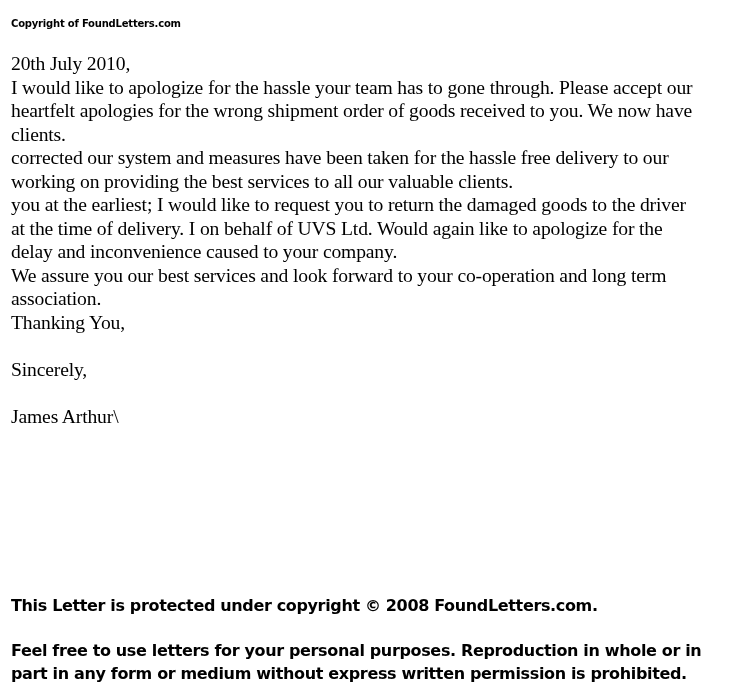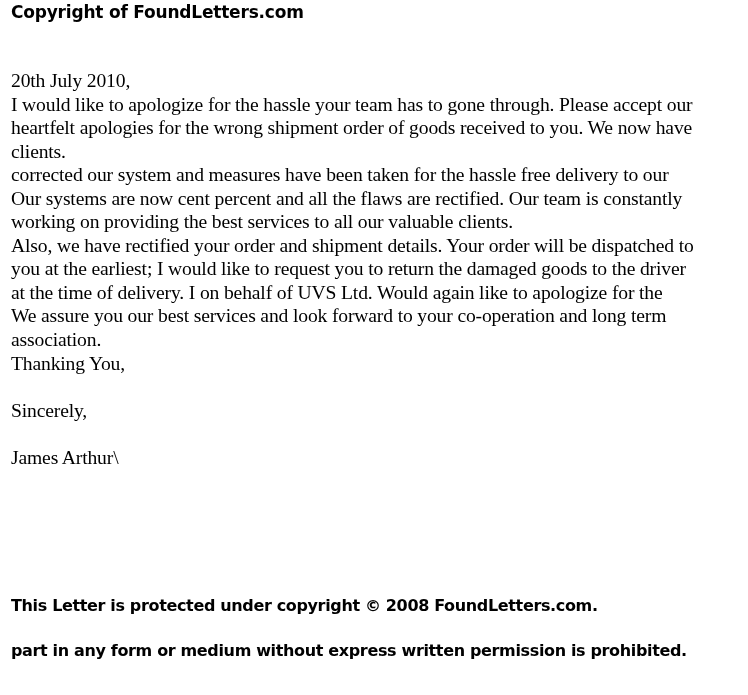--- a/index.html
+++ b/index.html
@@ -10,31 +10,31 @@
     body {
       width: 748px;
       height: 695px;
       position: relative;
       overflow: hidden;
       color: #000000;
     }
     .header {
       position: absolute;
       left: 11px;
-      top: 2px;
+      top: 18px;
       font-family: "DejaVu Sans", sans-serif;
       font-weight: bold;
-      font-size: 17px;
+      font-size: 10px;
       letter-spacing: -0.2px;
       white-space: nowrap;
     }
     .letter {
       position: absolute;
       left: 11px;
-      top: 69px;
+      top: 52px;
       width: 735px;
       font-family: "Liberation Serif", serif;
       font-size: 19.6px;
       line-height: 23.55px;
       letter-spacing: -0.15px;
     }
     .letter .line {
       display: block;
       white-space: nowrap;
     }
@@ -65,39 +65,39 @@
   <span class="line">20th July 2010,</span>
 
   <div>
     <span class="line">I would like to apologize for the hassle your team has to gone through. Please accept our</span>
     <span class="line">heartfelt apologies for the wrong shipment order of goods received to you. We now have</span>
     <span class="line">clients.</span>
     <span class="line">corrected our system and measures have been taken for the hassle free delivery to our</span>
   </div>
 
   <div>
-    <span class="line">Our systems are now cent percent and all the flaws are rectified. Our team is constantly</span>
     <span class="line">working on providing the best services to all our valuable clients.</span>
   </div>
 
   <div>
-    <span class="line">Also, we have rectified your order and shipment details. Your order will be dispatched to</span>
     <span class="line">you at the earliest; I would like to request you to return the damaged goods to the driver</span>
     <span class="line">at the time of delivery. I on behalf of UVS Ltd. Would again like to apologize for the</span>
+    <span class="line">delay and inconvenience caused to your company.</span>
   </div>
 
   <div>
     <span class="line">We assure you our best services and look forward to your co-operation and long term</span>
     <span class="line">association.</span>
   </div>
 
   <span class="line">Thanking You,</span>
   <span class="blank"></span>
   <span class="line">Sincerely,</span>
   <span class="blank"></span>
   <span class="line">James Arthur\</span>
 </div>
 
 <div class="footer footer-copyright">This Letter is protected under copyright © 2008 FoundLetters.com.</div>
 
 <div class="footer footer-usage">
+  <span class="line">Feel free to use letters for your personal purposes. Reproduction in whole or in</span>
   <span class="line">part in any form or medium without express written permission is prohibited.</span>
 </div>
 
 </body></html>

